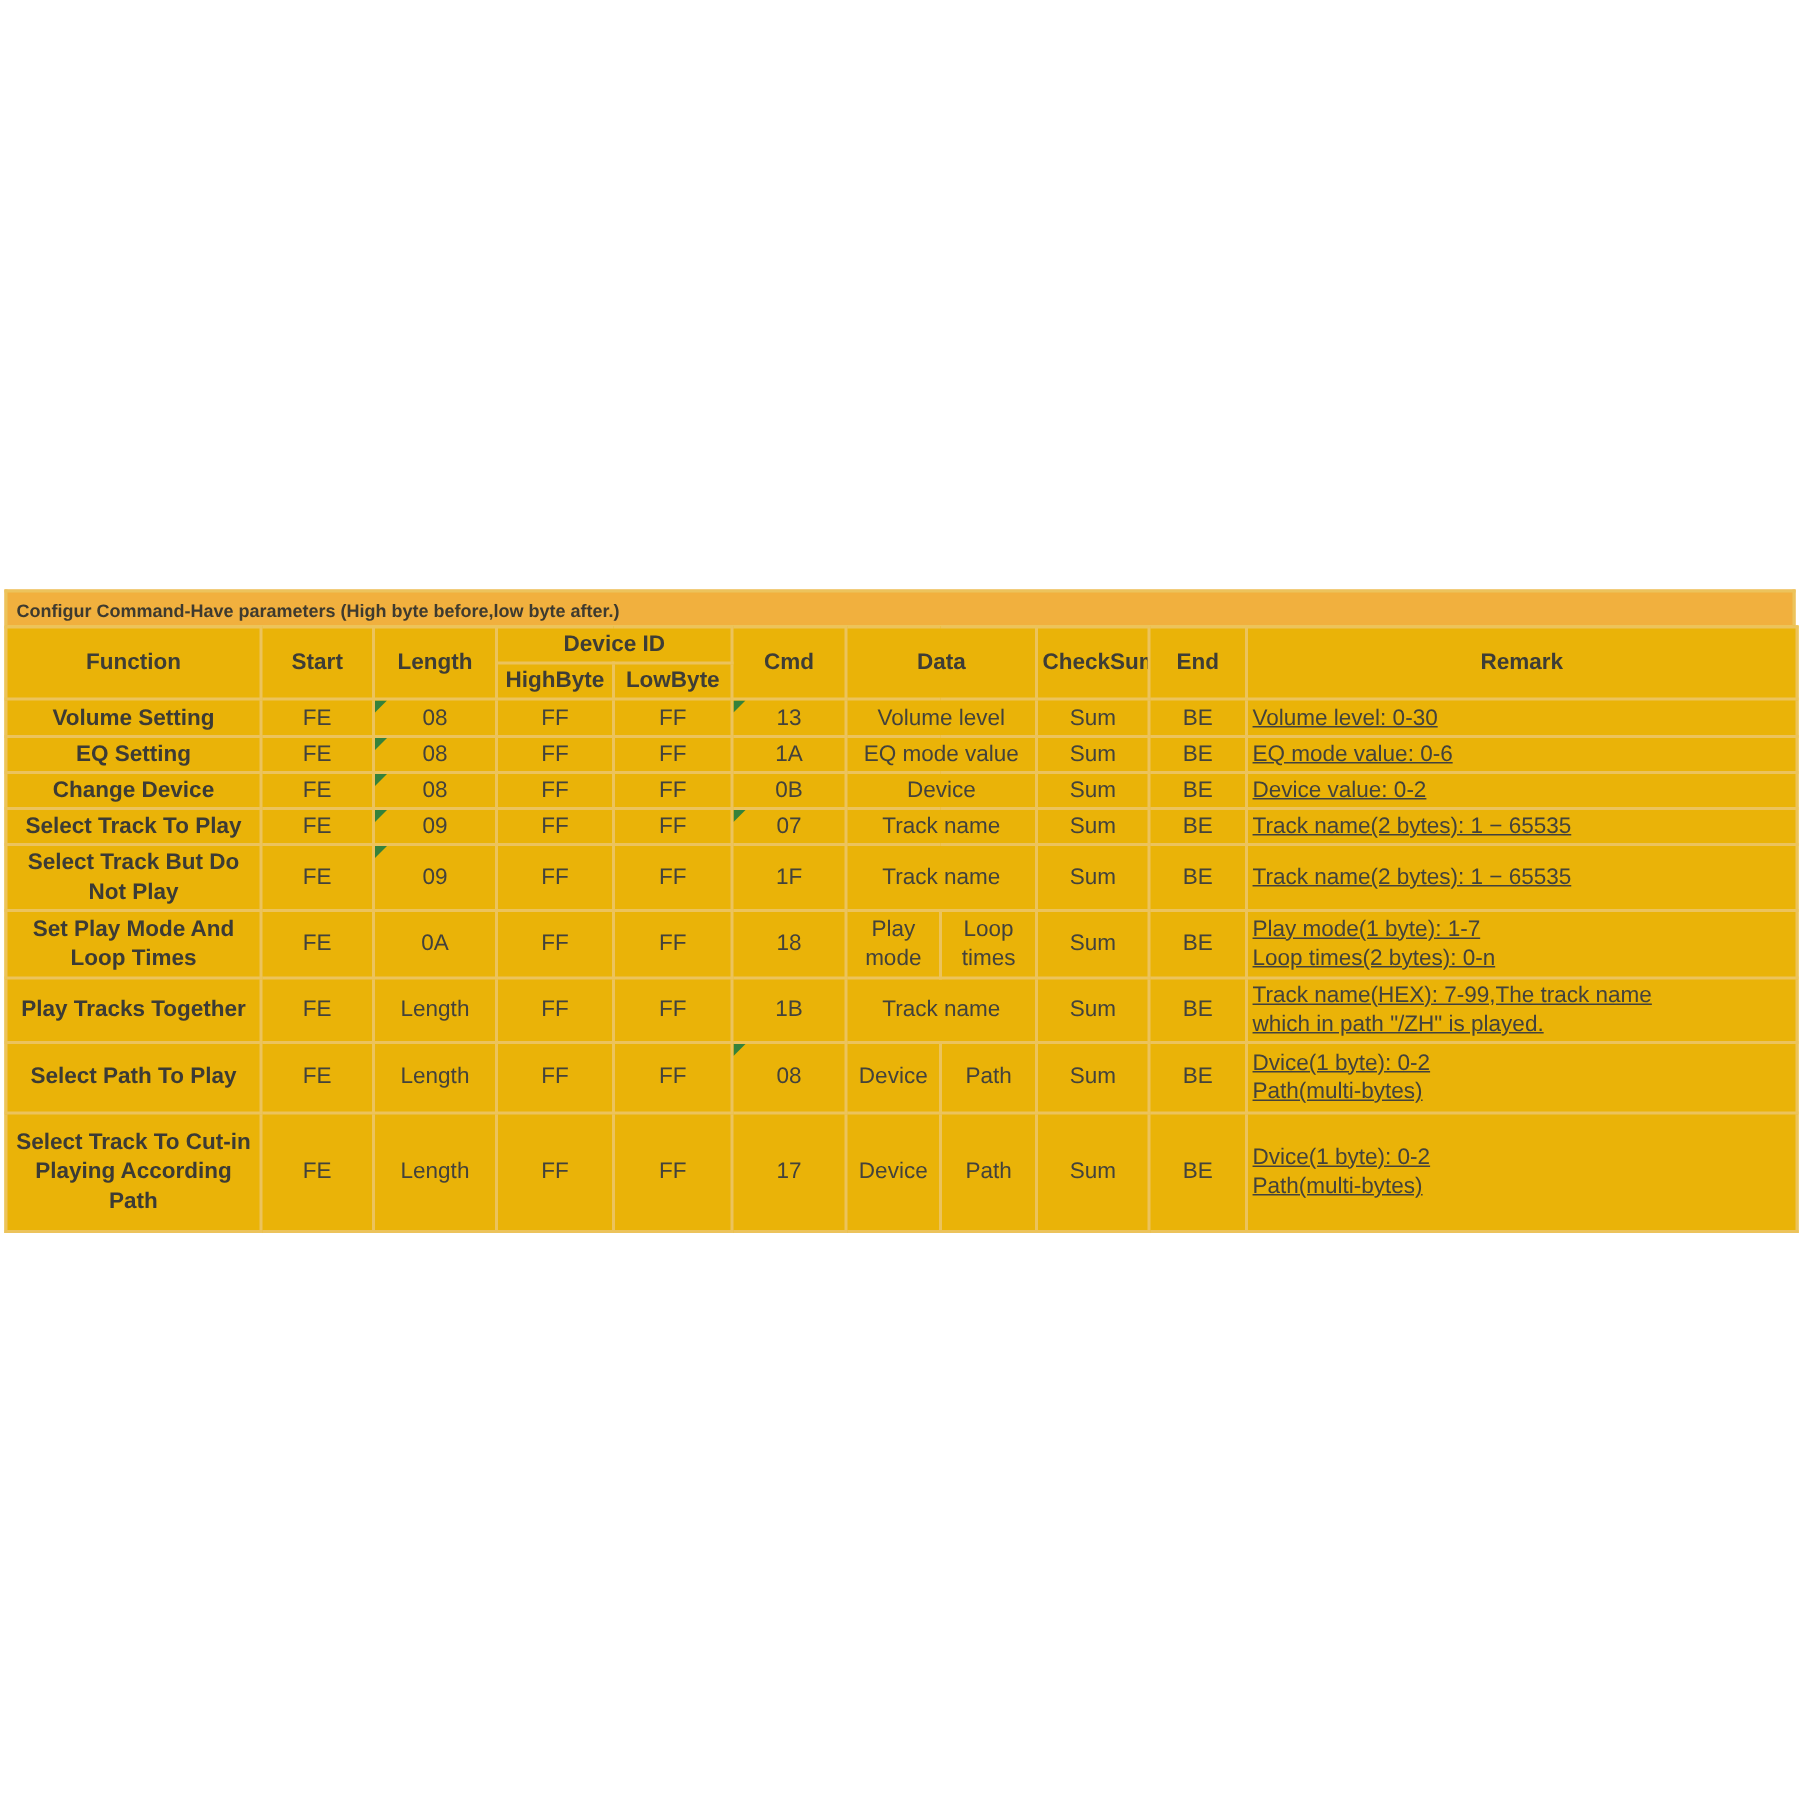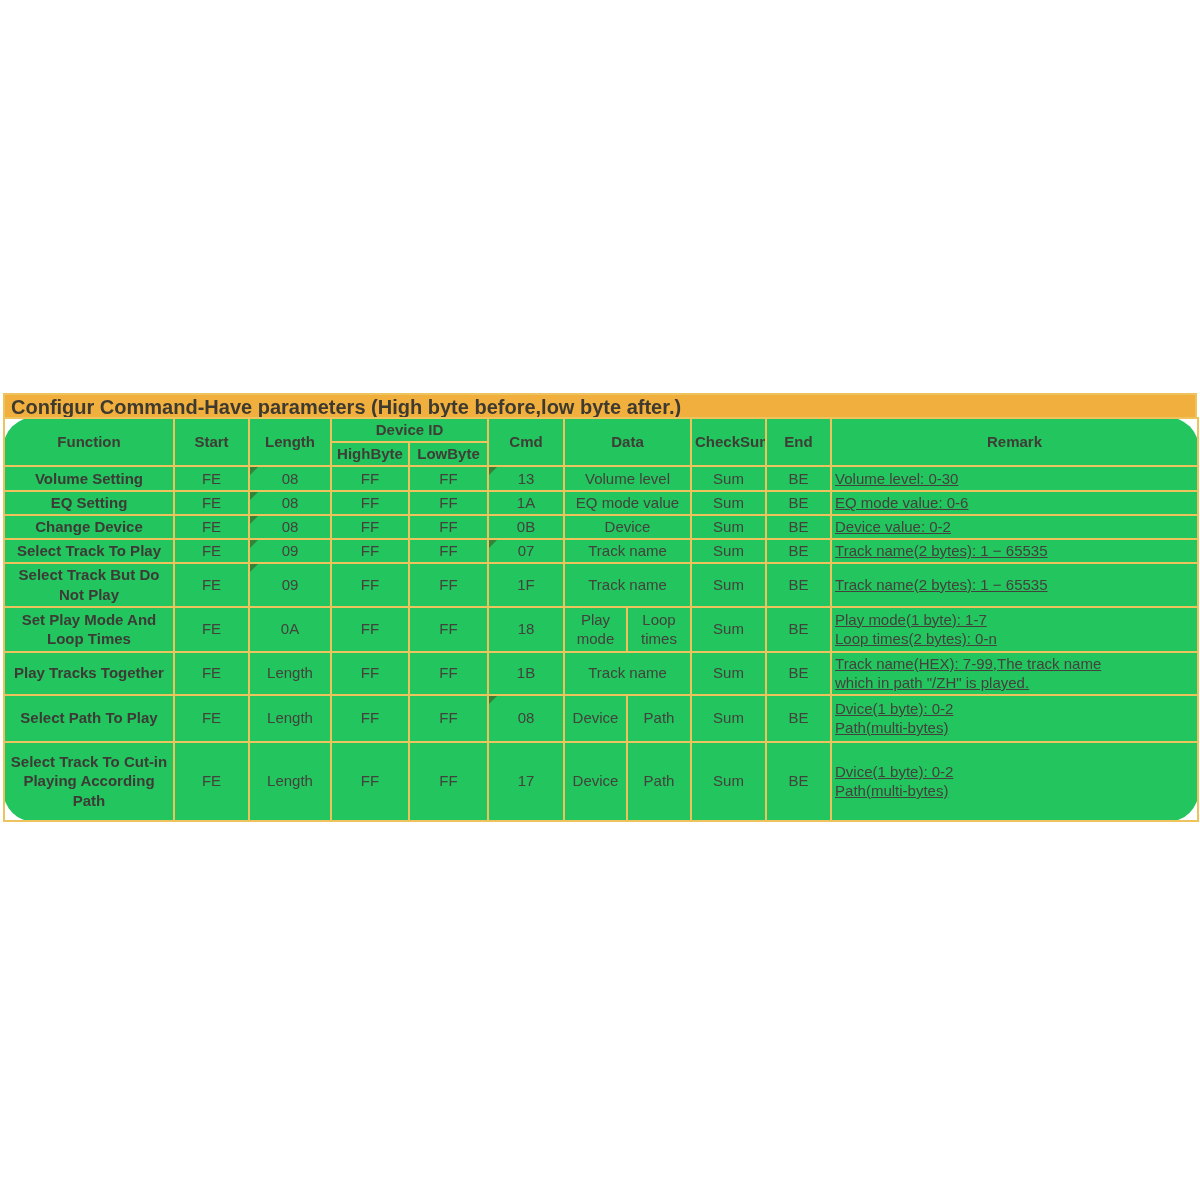--- a/index.html
+++ b/index.html
@@ -5,27 +5,26 @@
   html,body{margin:0;padding:0;}
   body{
     width:1200px;height:1200px;background:#ffffff;
     font-family:"Liberation Sans", sans-serif;
     color:#43423c;position:relative;overflow:hidden;
   }
   .sheet{position:absolute;left:3px;top:393px;width:1194px;}
   .title-bar{
     box-sizing:border-box;width:1194px;height:24px;line-height:24px;
     background:#f1b03e;border:2px solid #ecc35c;border-bottom:none;
-    font-size:20px;font-weight:bold;color:#3e3a2f;padding-left:6px;
+    font-size:12px;font-weight:bold;color:#3e3a2f;padding-left:6px;
     white-space:nowrap;overflow:hidden;
   }
   table.spec{
     border-collapse:collapse;table-layout:fixed;width:1194px;
-    background:#22c55e;
-    border-radius:32px;
+    background:#eab308;
   }
   table.spec td, table.spec th{
     border:2px solid #ecc35c;
     font-size:15px;line-height:1.3;
     padding:1px 3px;vertical-align:middle;
     overflow:hidden;
   }
   th{font-weight:600;color:#3e3d36;text-align:center;padding:0 2px;}
   td.val{text-align:center;}
   td.fn{font-weight:bold;text-align:center;padding-left:5px;color:#3c3b35;}

